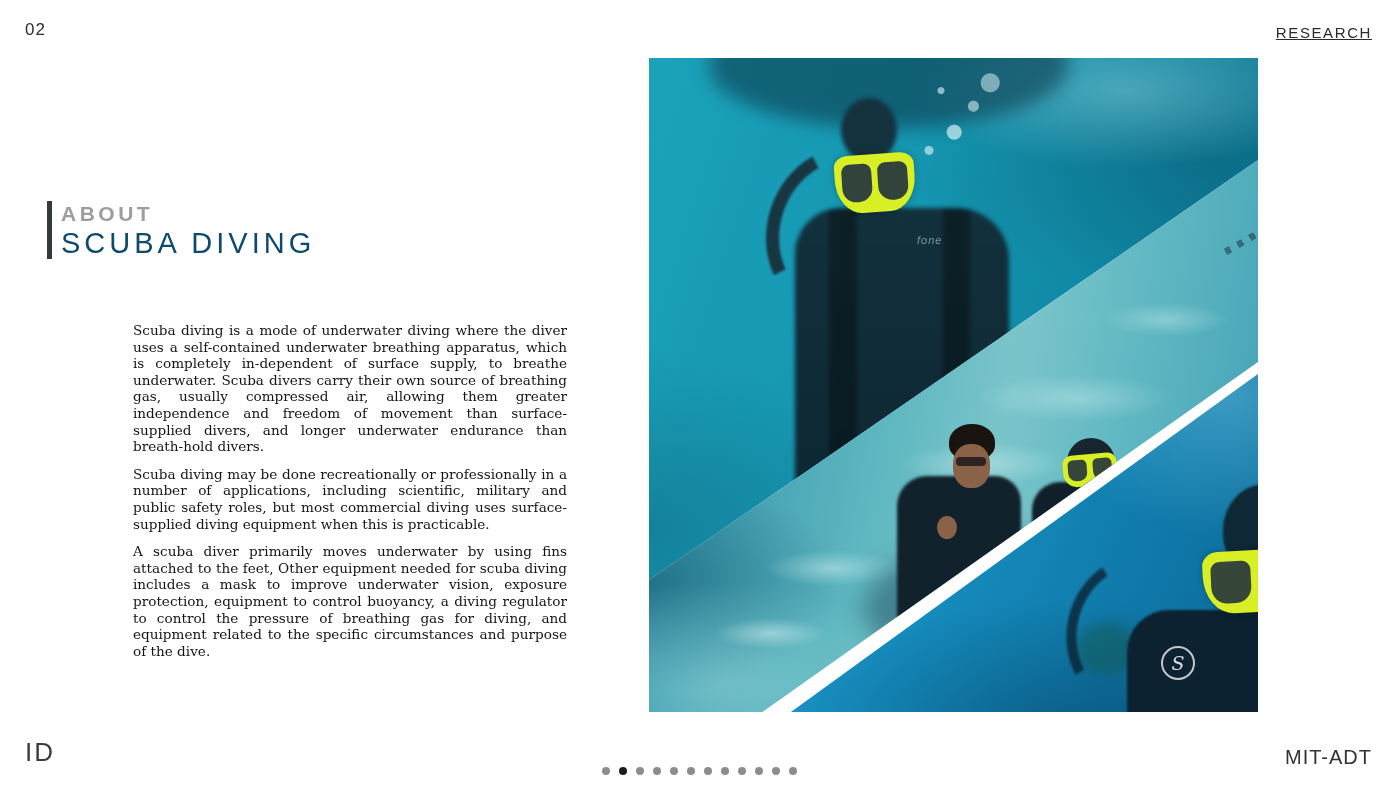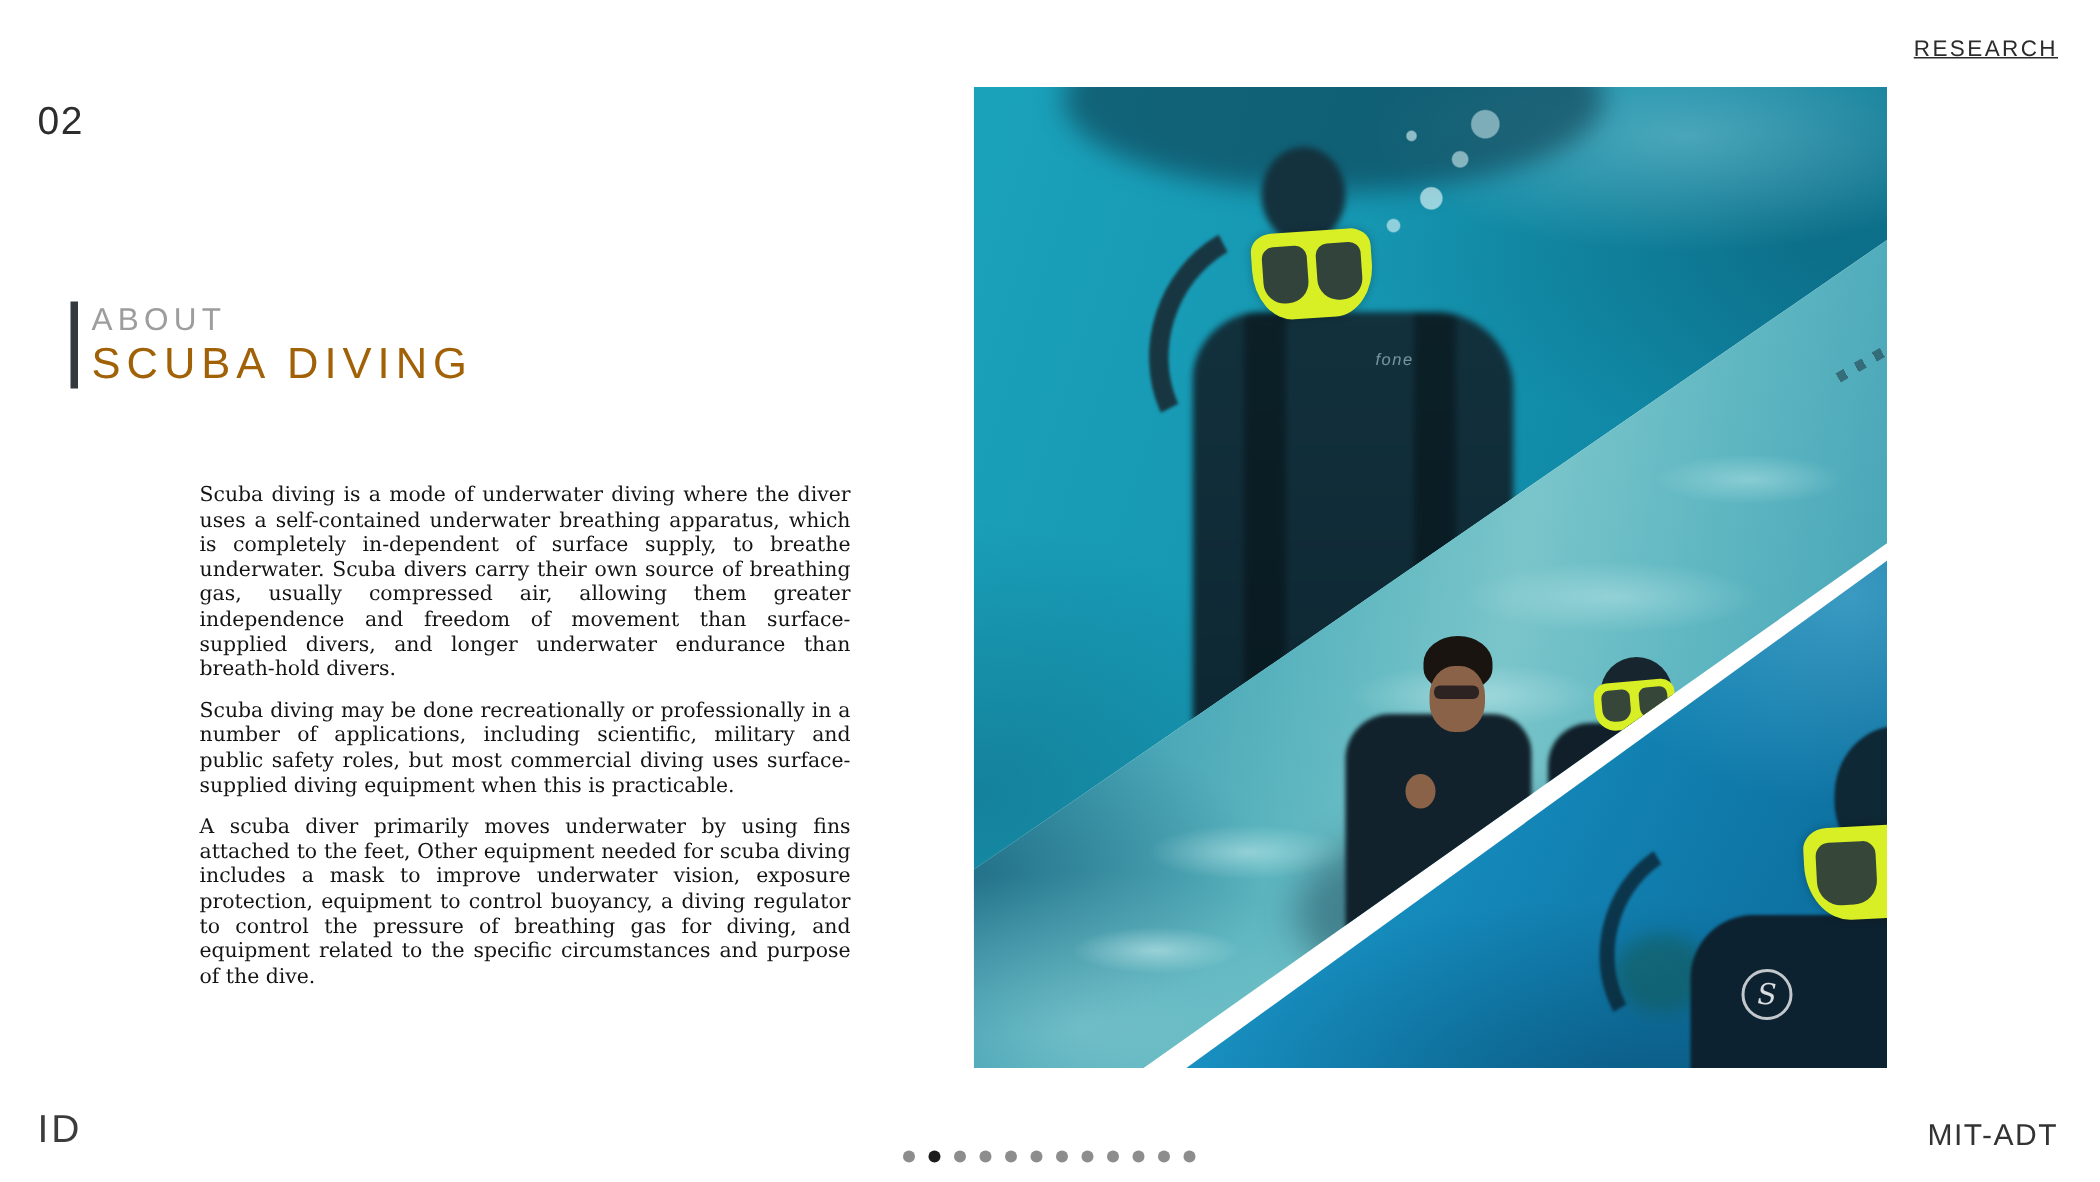--- a/index.html
+++ b/index.html
@@ -10,30 +10,30 @@
     --mask_yellow:#d9ef25;
     --stripe_white:#ffffff;
   }
   *{margin:0;padding:0;box-sizing:border-box;}
   html,body{background:#e8e8e8;}
   .page{
     position:relative;width:1400px;height:788px;background:#ffffff;
     font-family:"Liberation Sans",sans-serif;overflow:hidden;margin:0 auto;
   }
   
-  .page-num{position:absolute;left:25px;top:20px;font-size:26px;font-weight:500;
-    color:#2d2d2d;letter-spacing:1px;margin-top:45px;}
+  .page-num{position:absolute;left:25px;top:20px;font-size:17px;font-weight:500;
+    color:#2d2d2d;letter-spacing:1px;}
   .section-label{position:absolute;right:28px;top:24px;font-size:15px;font-weight:400;
     color:#2b2b2b;letter-spacing:1.6px;text-decoration:underline;}
   
   .title-bar{position:absolute;left:47px;top:201px;width:5px;height:58px;background:#34383f;}
-  .eyebrow{position:absolute;left:61px;top:202px;font-size:21px;font-weight:400;
+  .eyebrow{position:absolute;left:61px;top:202px;font-size:21px;font-weight:700;
     color:var(--title_gray);letter-spacing:3.5px;}
   .main-title{position:absolute;left:61px;top:227px;font-size:29px;font-weight:400;
-    color:#a16207;letter-spacing:4px;}
+    color:#0c4a6e;letter-spacing:4px;}
   
   .body-copy{position:absolute;left:110px;top:322px;width:434px;
     font-family:"DejaVu Serif","Liberation Serif",serif;font-size:13.6px;line-height:16.6px;
     color:var(--text_dark);text-align:justify;font-weight:500;margin-left:23px;}
   .body-copy p{margin-bottom:11px;}
   
   .footer-left{position:absolute;left:25px;top:737px;font-size:26px;font-weight:300;
     color:#3c3c3c;letter-spacing:2px;}
   .footer-right{position:absolute;right:28px;top:746px;font-size:20px;font-weight:400;
     color:#333333;letter-spacing:1px;}

